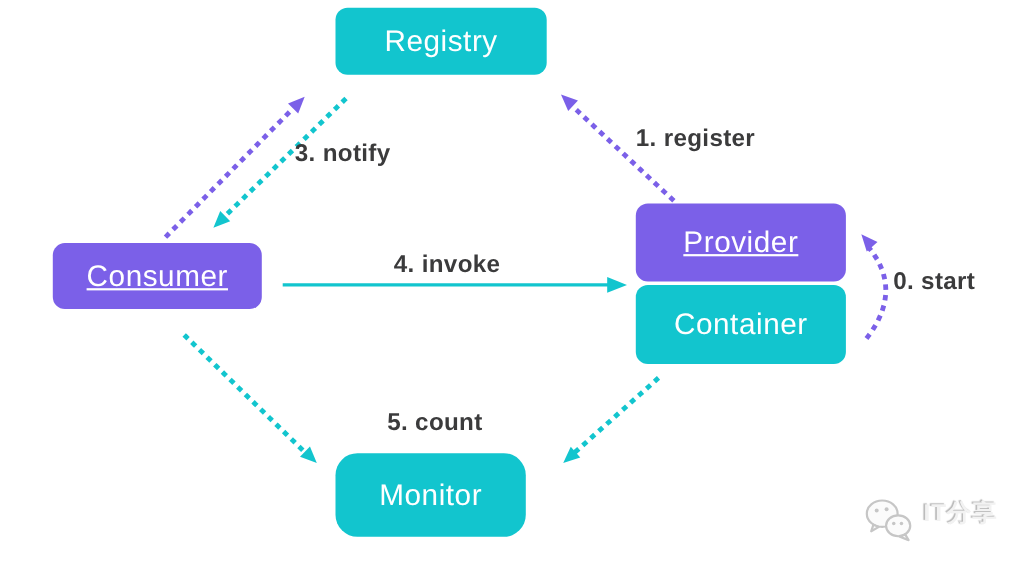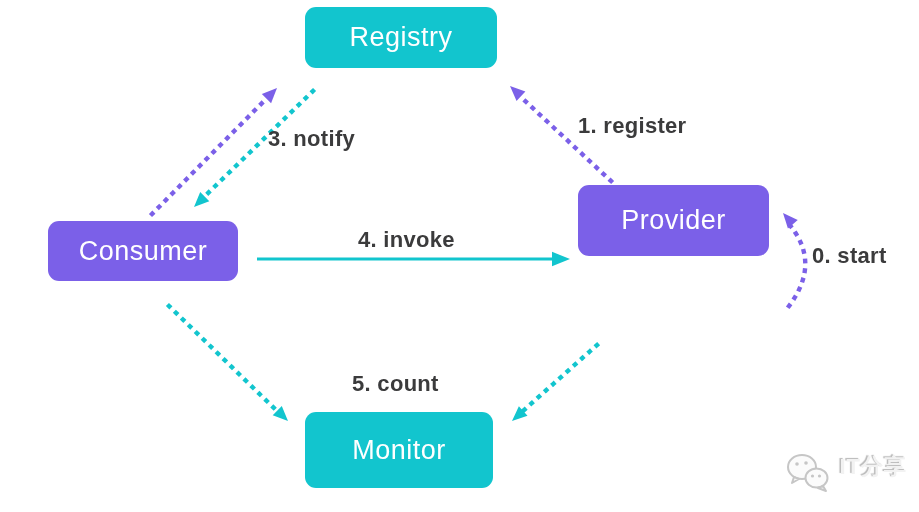--- a/index.html
+++ b/index.html
@@ -49,21 +49,21 @@
     position: absolute;
     display: flex;
     align-items: center;
     justify-content: center;
     border-radius: 11px;
     color: var(--node-text);
     font-size: 27px;
     font-weight: 400;
     letter-spacing: 0.5px;
   }
-  .node.purple { background: var(--purple); }
+  .node.purple { background: var(--purple); text-decoration: underline; }
   .node.cyan   { background: var(--cyan); }
 
   .edge-label {
     position: absolute;
     color: var(--label-text);
     font-size: 22px;
     font-weight: 600;
     letter-spacing: 0.3px;
     white-space: nowrap;
   }
@@ -131,22 +131,25 @@
   </div>
 
   <div class="node purple" style="left:48px; top:221px; width:190px; height:60px;">
     <span>Consumer</span>
   </div>
 
   <div class="node purple" style="left:578px; top:185px; width:191px; height:71px;">
     <span>Provider</span>
   </div>
 
+  <div class="node cyan" style="left:578px; top:259px; width:191px; height:72px;">
+    <span>Container</span>
+  </div>
 
-  <div class="node cyan" style="left:305px; top:412px; width:188px; height:76px;">
+  <div class="node cyan" style="left:305px; top:412px; width:173px; height:76px;border-radius:20px;">
     <span>Monitor</span>
   </div>
 
   <div class="edge-label" style="left:812px; top:243px;">0. start</div>
   <div class="edge-label" style="left:578px; top:113px;">1. register</div>
   <div class="edge-label" style="left:268px; top:126px;">3. notify</div>
   <div class="edge-label" style="left:358px; top:227px;text-align:right;">4. invoke</div>
   <div class="edge-label" style="left:352px; top:371px;">5. count</div>
 
   <div class="watermark">

